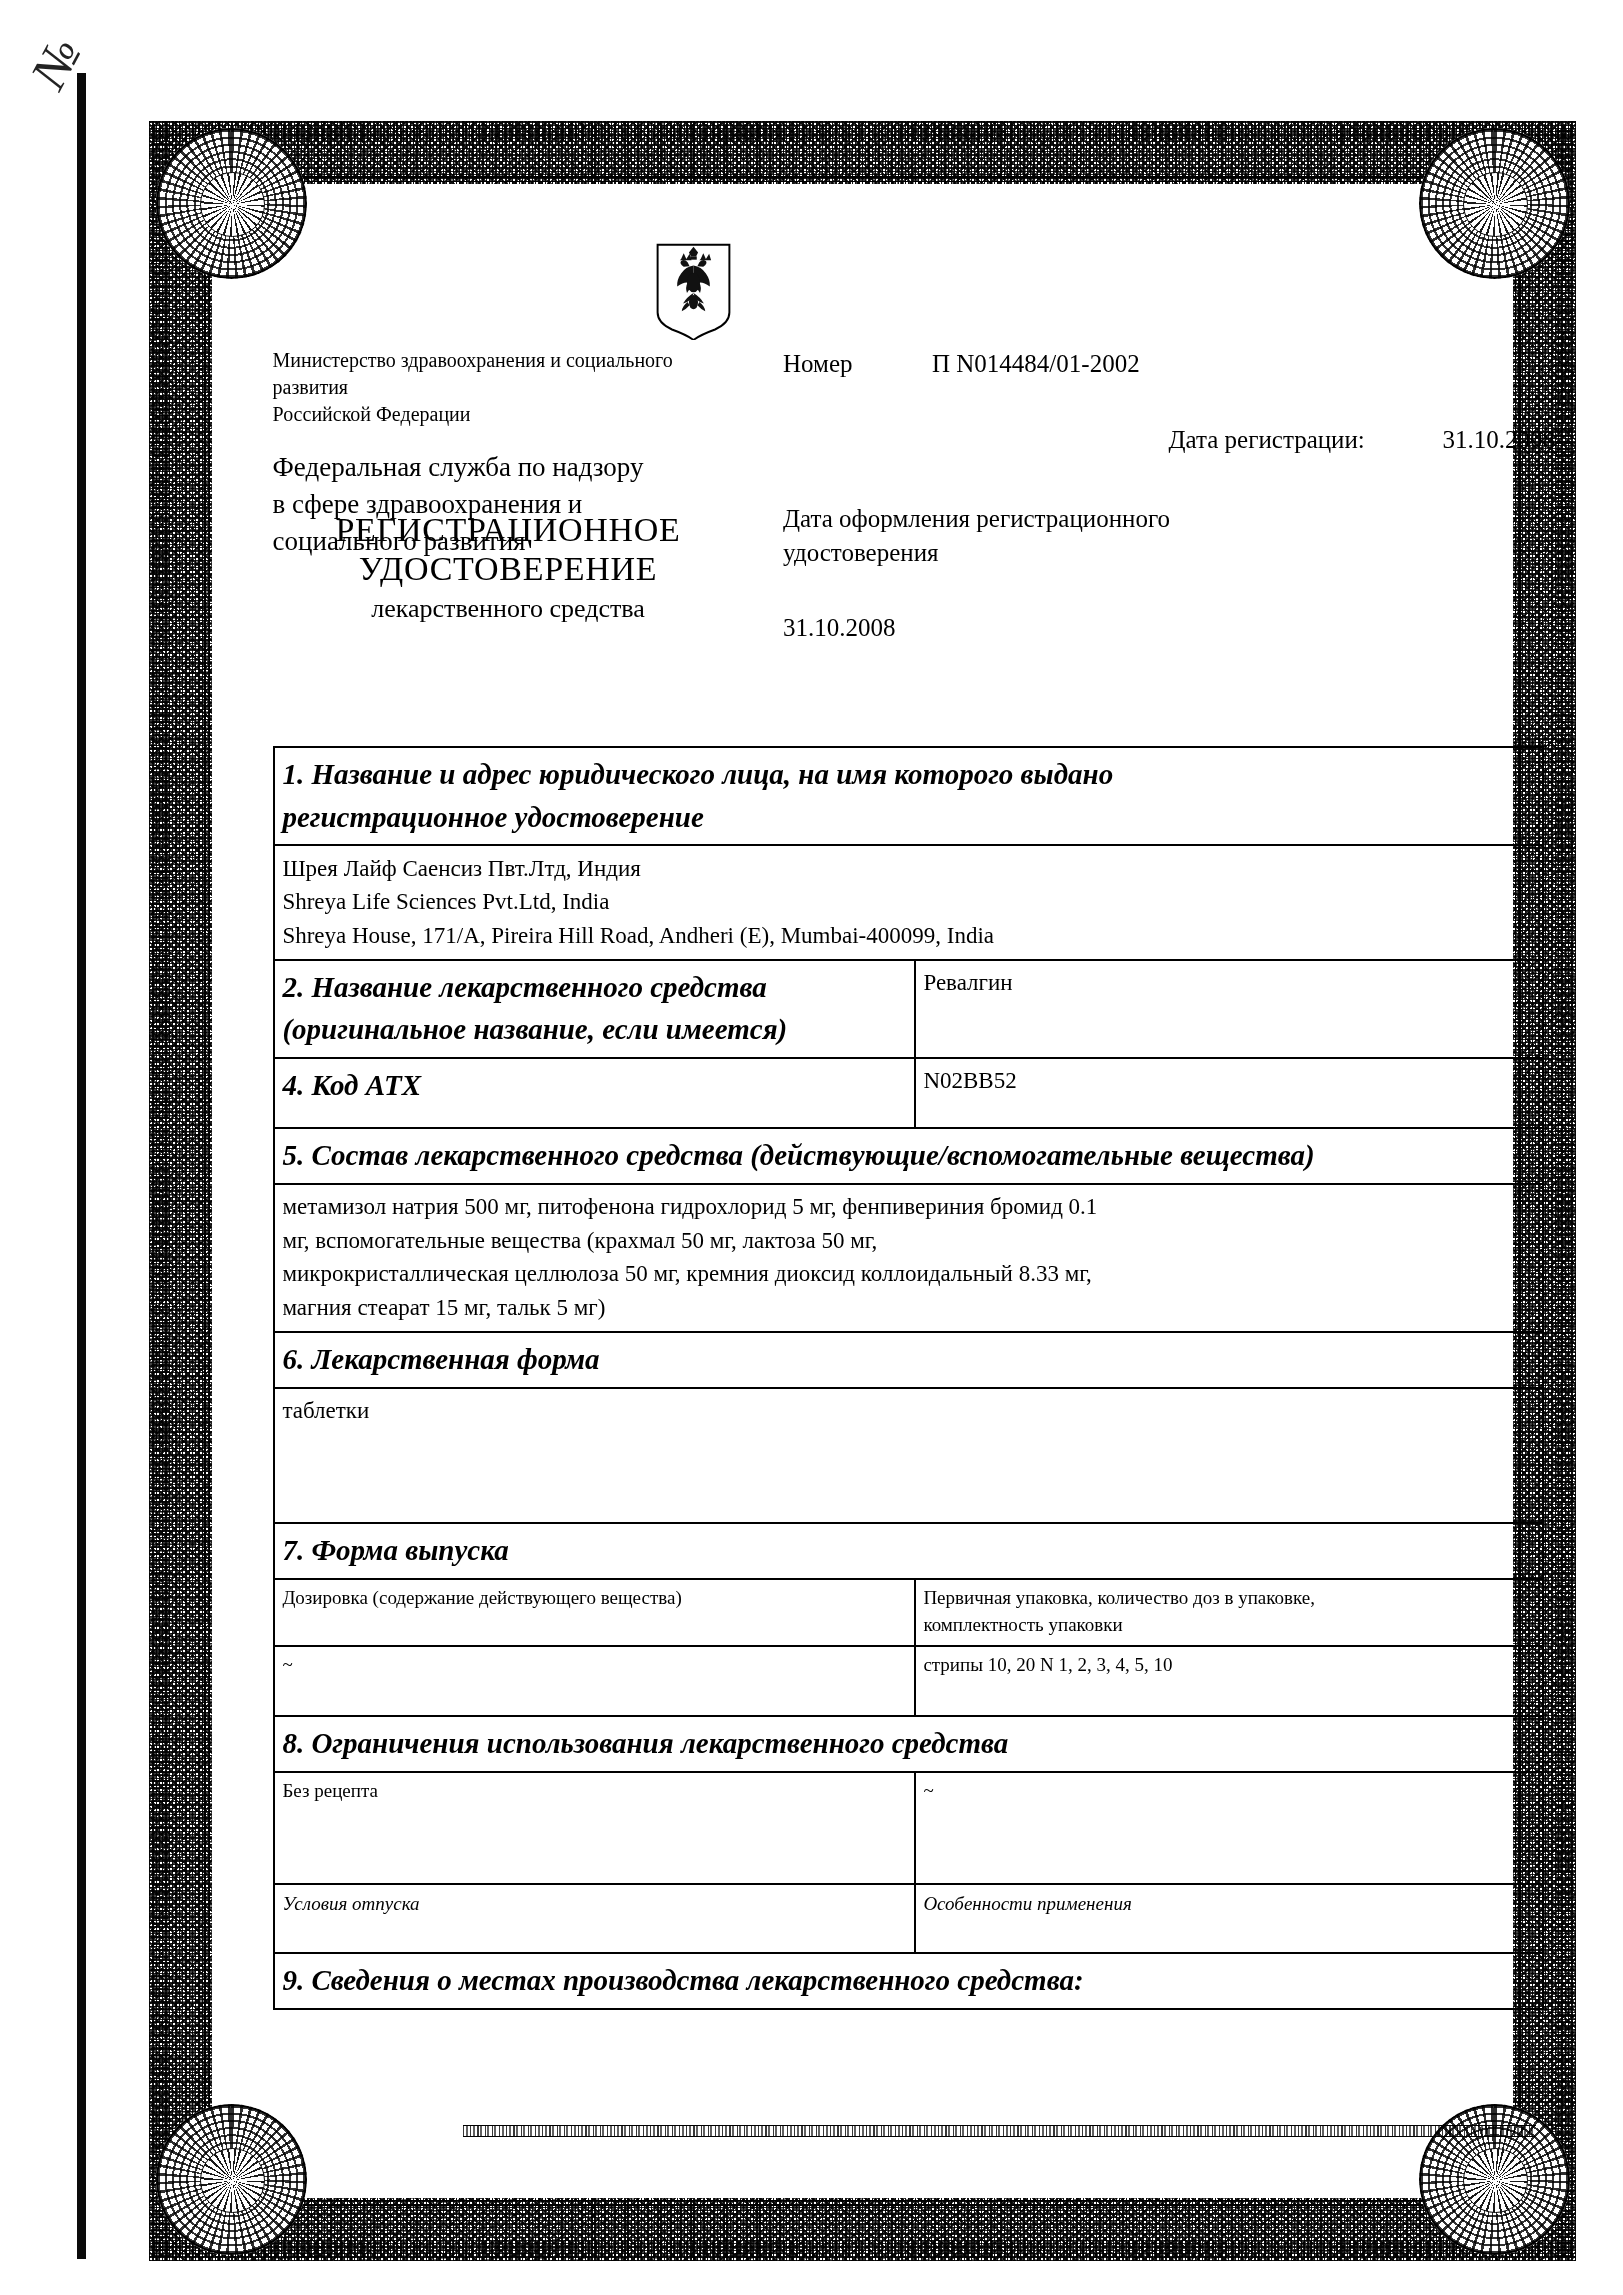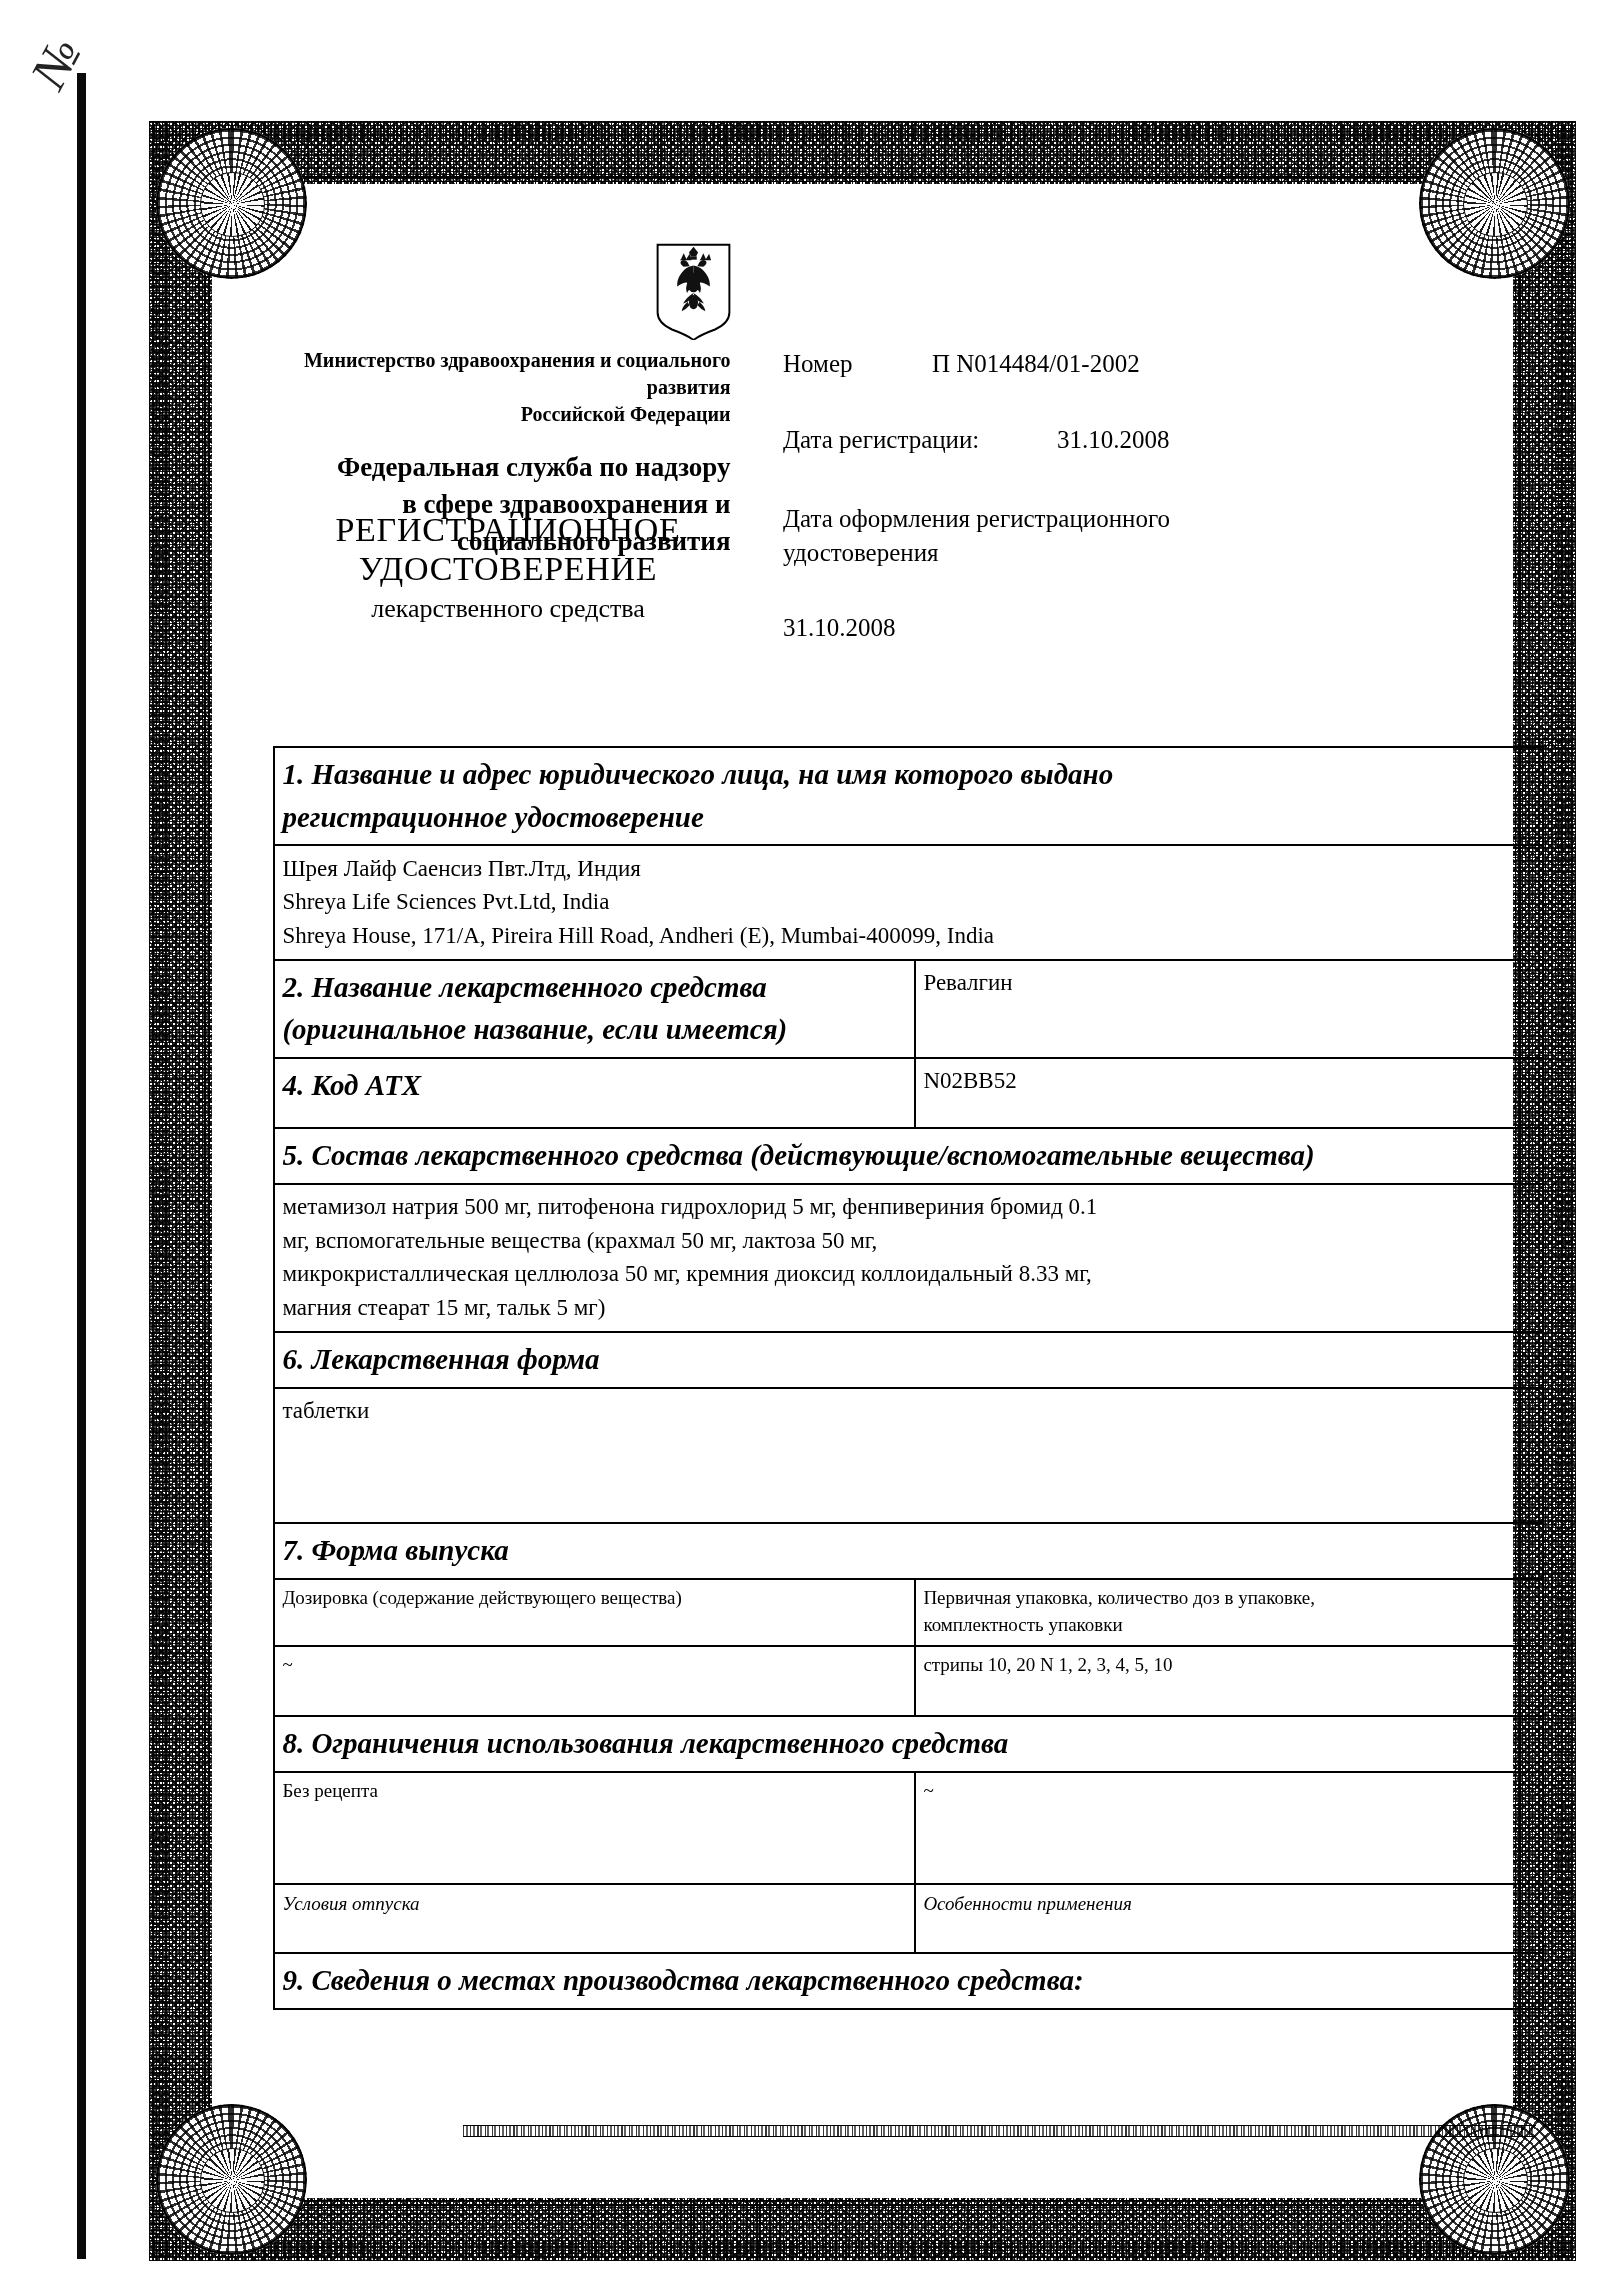--- a/index.html
+++ b/index.html
@@ -169,23 +169,22 @@
     height: 98px;
   }
   .emblem-wrap svg { display: block; }
 
   
   .ministry-block {
     position: absolute;
     left: 6.5px;
     top: 128px;
     width: 458px;
-    text-align: right;
+    text-align: left;
     line-height: 1.34;
-    font-weight: bold;
   }
   .ministry-line-small { font-size: 20px; }
   .ministry-spacer { height: 22px; }
   .ministry-line-big { font-size: 27px; line-height: 1.36; }
 
   .title-block {
     position: absolute;
     left: 26px;
     top: 291px;
     width: 432px;
@@ -206,21 +205,21 @@
     position: absolute;
     left: 517px;
     top: 131px;
     width: 772px;
     font-size: 25px;
   }
   .meta-row { display: flex; align-items: baseline; }
   .meta-label { display: inline-block; }
   .meta-value { display: inline-block; font-family: Liberation Serif, serif; }
   .meta-num .meta-label { width: 149px; }
-  .meta-date { margin-top: 48px; }
+  .meta-date { margin-top: 48px; justify-content: flex-end; }
   .meta-date .meta-label { width: 274px; }
   .meta-issue { margin-top: 48px; line-height: 1.35; }
   .meta-issue-value { margin-top: 41px; font-size: 25px; }
 
   
   .reg-table {
     position: absolute;
     left: 6.5px;
     top: 527px;
     width: 1270px;

